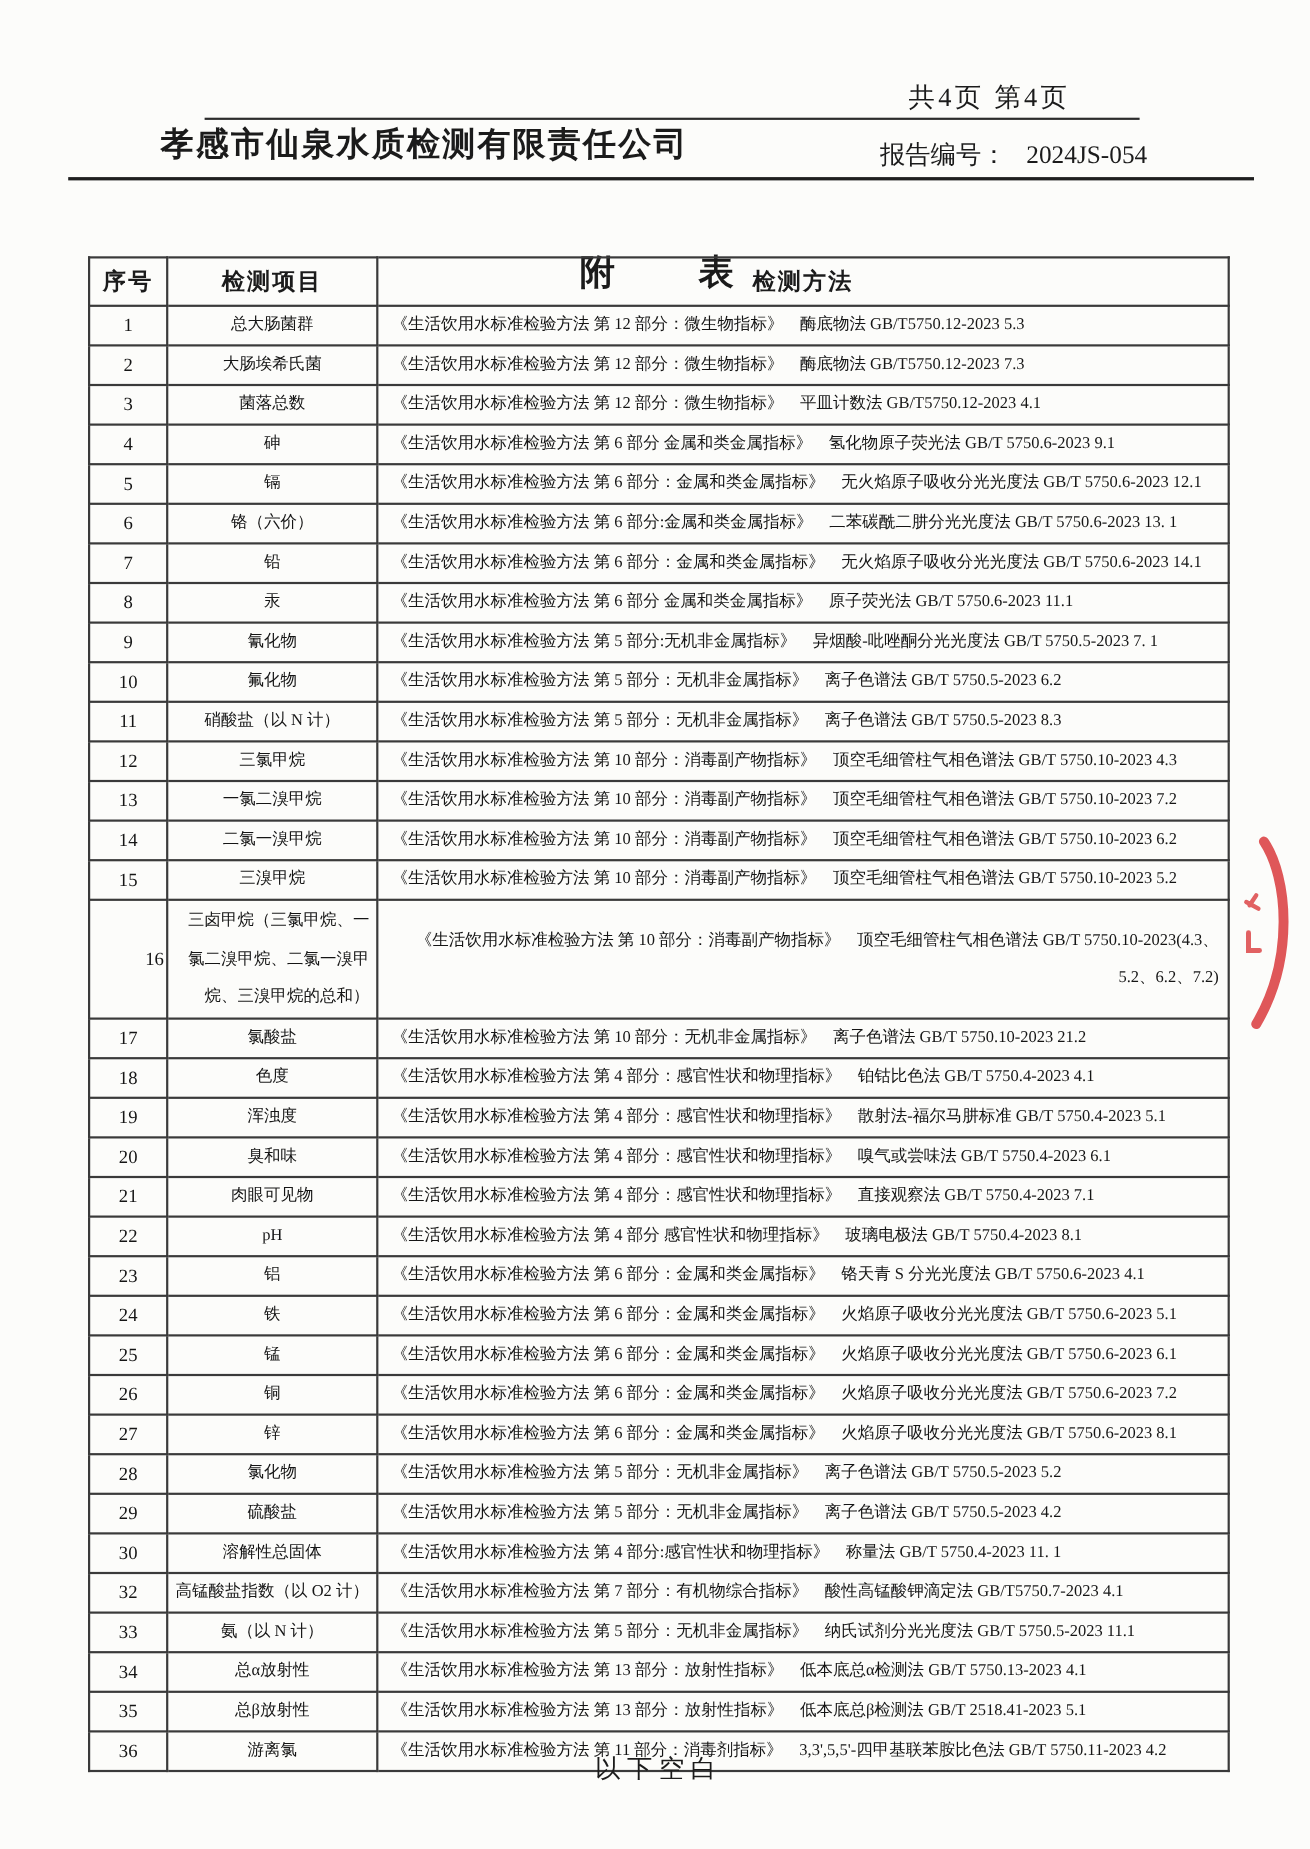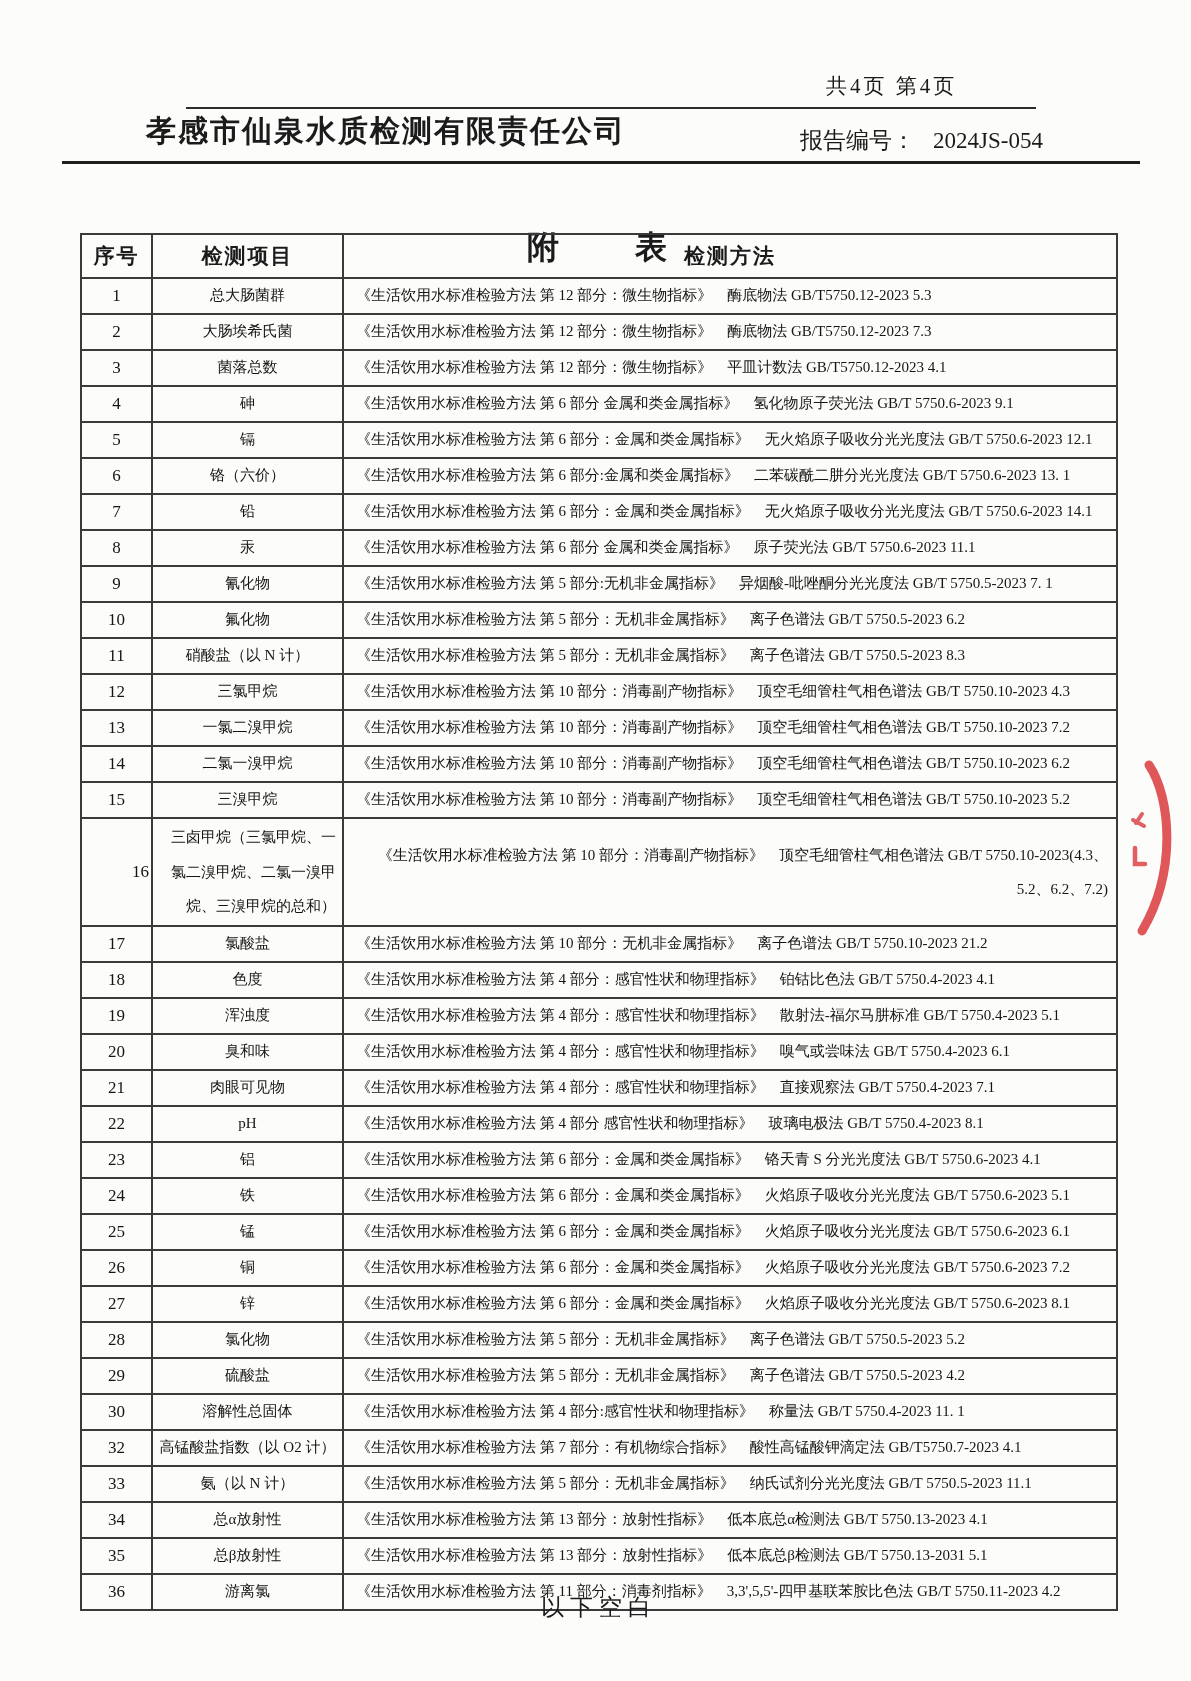--- a/index.html
+++ b/index.html
@@ -6,21 +6,21 @@
   .page{
     position:relative;
     width:1191px;height:1681px;
     background:#fcfcfa;
     font-family:"Liberation Serif","DejaVu Serif",serif;
     color:#1b1b1b;
     overflow:hidden;
   }
   .pagination{
     position:absolute;top:72px;left:826px;
-    font-size:21px;letter-spacing:3px;white-space:nowrap;
+    font-size:24px;letter-spacing:3px;white-space:nowrap;
   }
   .rule-thin{
     position:absolute;top:107px;left:186px;width:850px;height:2px;
     background:#2c2c2c;
   }
   .company{
     position:absolute;top:111px;left:146px;
     font-family:"Liberation Sans","DejaVu Sans",sans-serif;
     font-weight:700;font-size:30px;letter-spacing:2px;white-space:nowrap;
   }
@@ -261,21 +261,21 @@
           <td class="col-method">《生活饮用水标准检验方法 第 5 部分：无机非金属指标》　纳氏试剂分光光度法 GB/T 5750.5-2023 11.1</td>
         </tr>
         <tr>
           <td class="col-no">34</td>
           <td class="col-item">总α放射性</td>
           <td class="col-method">《生活饮用水标准检验方法 第 13 部分：放射性指标》　低本底总α检测法 GB/T 5750.13-2023 4.1</td>
         </tr>
         <tr>
           <td class="col-no">35</td>
           <td class="col-item">总β放射性</td>
-          <td class="col-method">《生活饮用水标准检验方法 第 13 部分：放射性指标》　低本底总β检测法 GB/T 5750.13-2031 5.1</td>
+          <td class="col-method">《生活饮用水标准检验方法 第 13 部分：放射性指标》　低本底总β检测法 GB/T 2518.41-2023 5.1</td>
         </tr>
         <tr>
           <td class="col-no">36</td>
           <td class="col-item">游离氯</td>
           <td class="col-method">《生活饮用水标准检验方法 第 11 部分：消毒剂指标》　3,3',5,5'-四甲基联苯胺比色法 GB/T 5750.11-2023 4.2</td>
         </tr>
       </tbody>
   </table>
 
   <div class="footer-note">以下空白</div>

